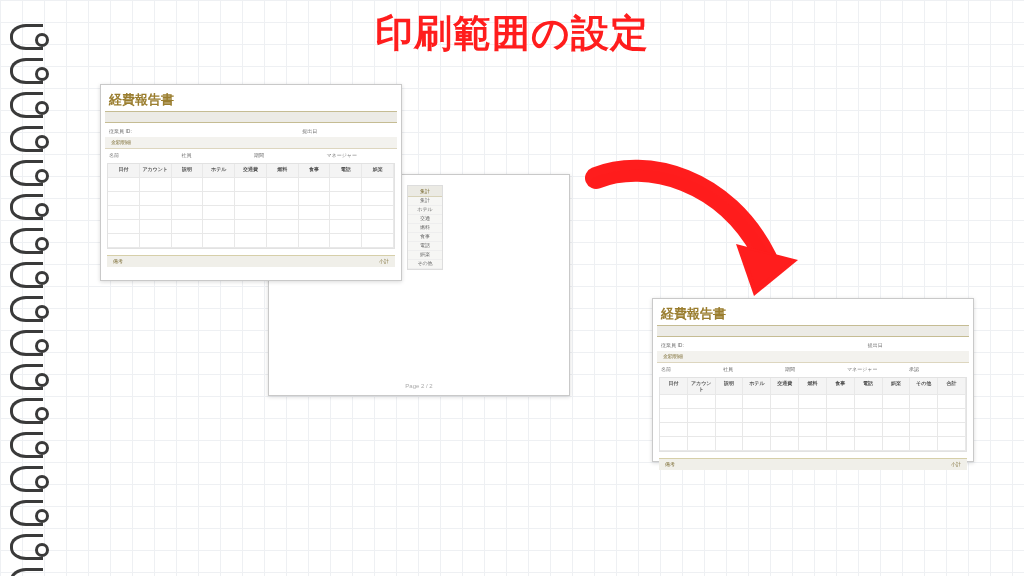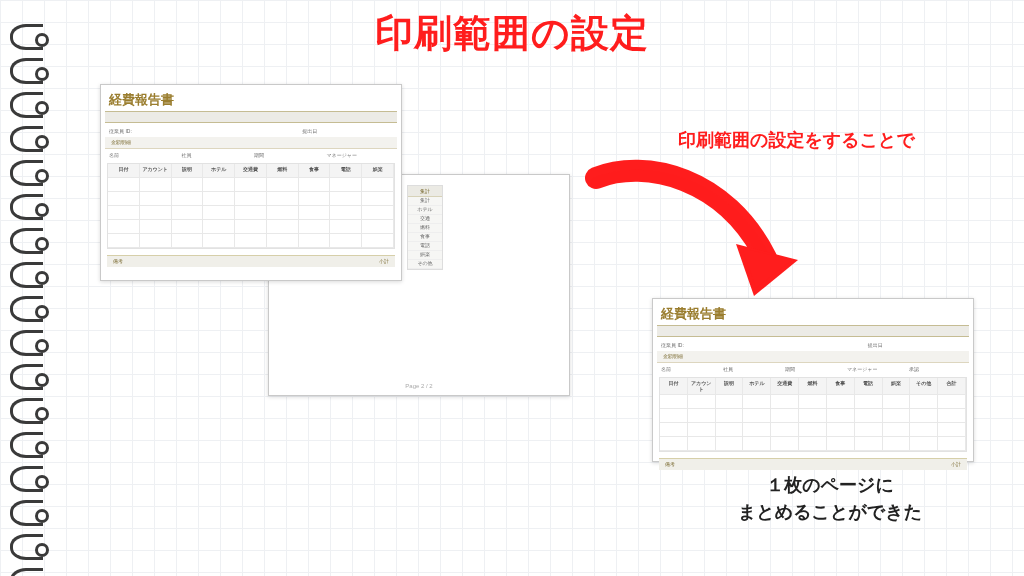--- a/index.html
+++ b/index.html
@@ -362,25 +362,20 @@
           <div></div>
           <div></div>
         </div>
     </div>
     <div class="tbl-foot">
       <span>備考</span>
       <span>小計</span>
     </div>
   </div>
 
-  <div class="caption-right-red">印刷範囲の設定をすることで</div>
-  <div class="caption-right-bottom">
-    <span>１枚のページに</span><br>
-    <span>まとめることができた</span>
-  </div>
 
   <div class="arrow-wrap">
     <svg viewBox="0 0 230 160">
       <path d="M10 30 C 60 10, 140 30, 180 110" stroke="#ff1d1d" stroke-width="22" fill="none" stroke-linecap="round"></path>
       <path d="M10 34 C 60 14, 140 34, 178 108" stroke="#ff1d1d" stroke-width="10" fill="none" stroke-linecap="round" opacity="0.9"></path>
       <polygon points="150,96 212,112 168,148" fill="#ff1d1d"></polygon>
       <polygon points="156,100 206,112 170,140" fill="#ff1d1d"></polygon>
     </svg>
   </div>
 

